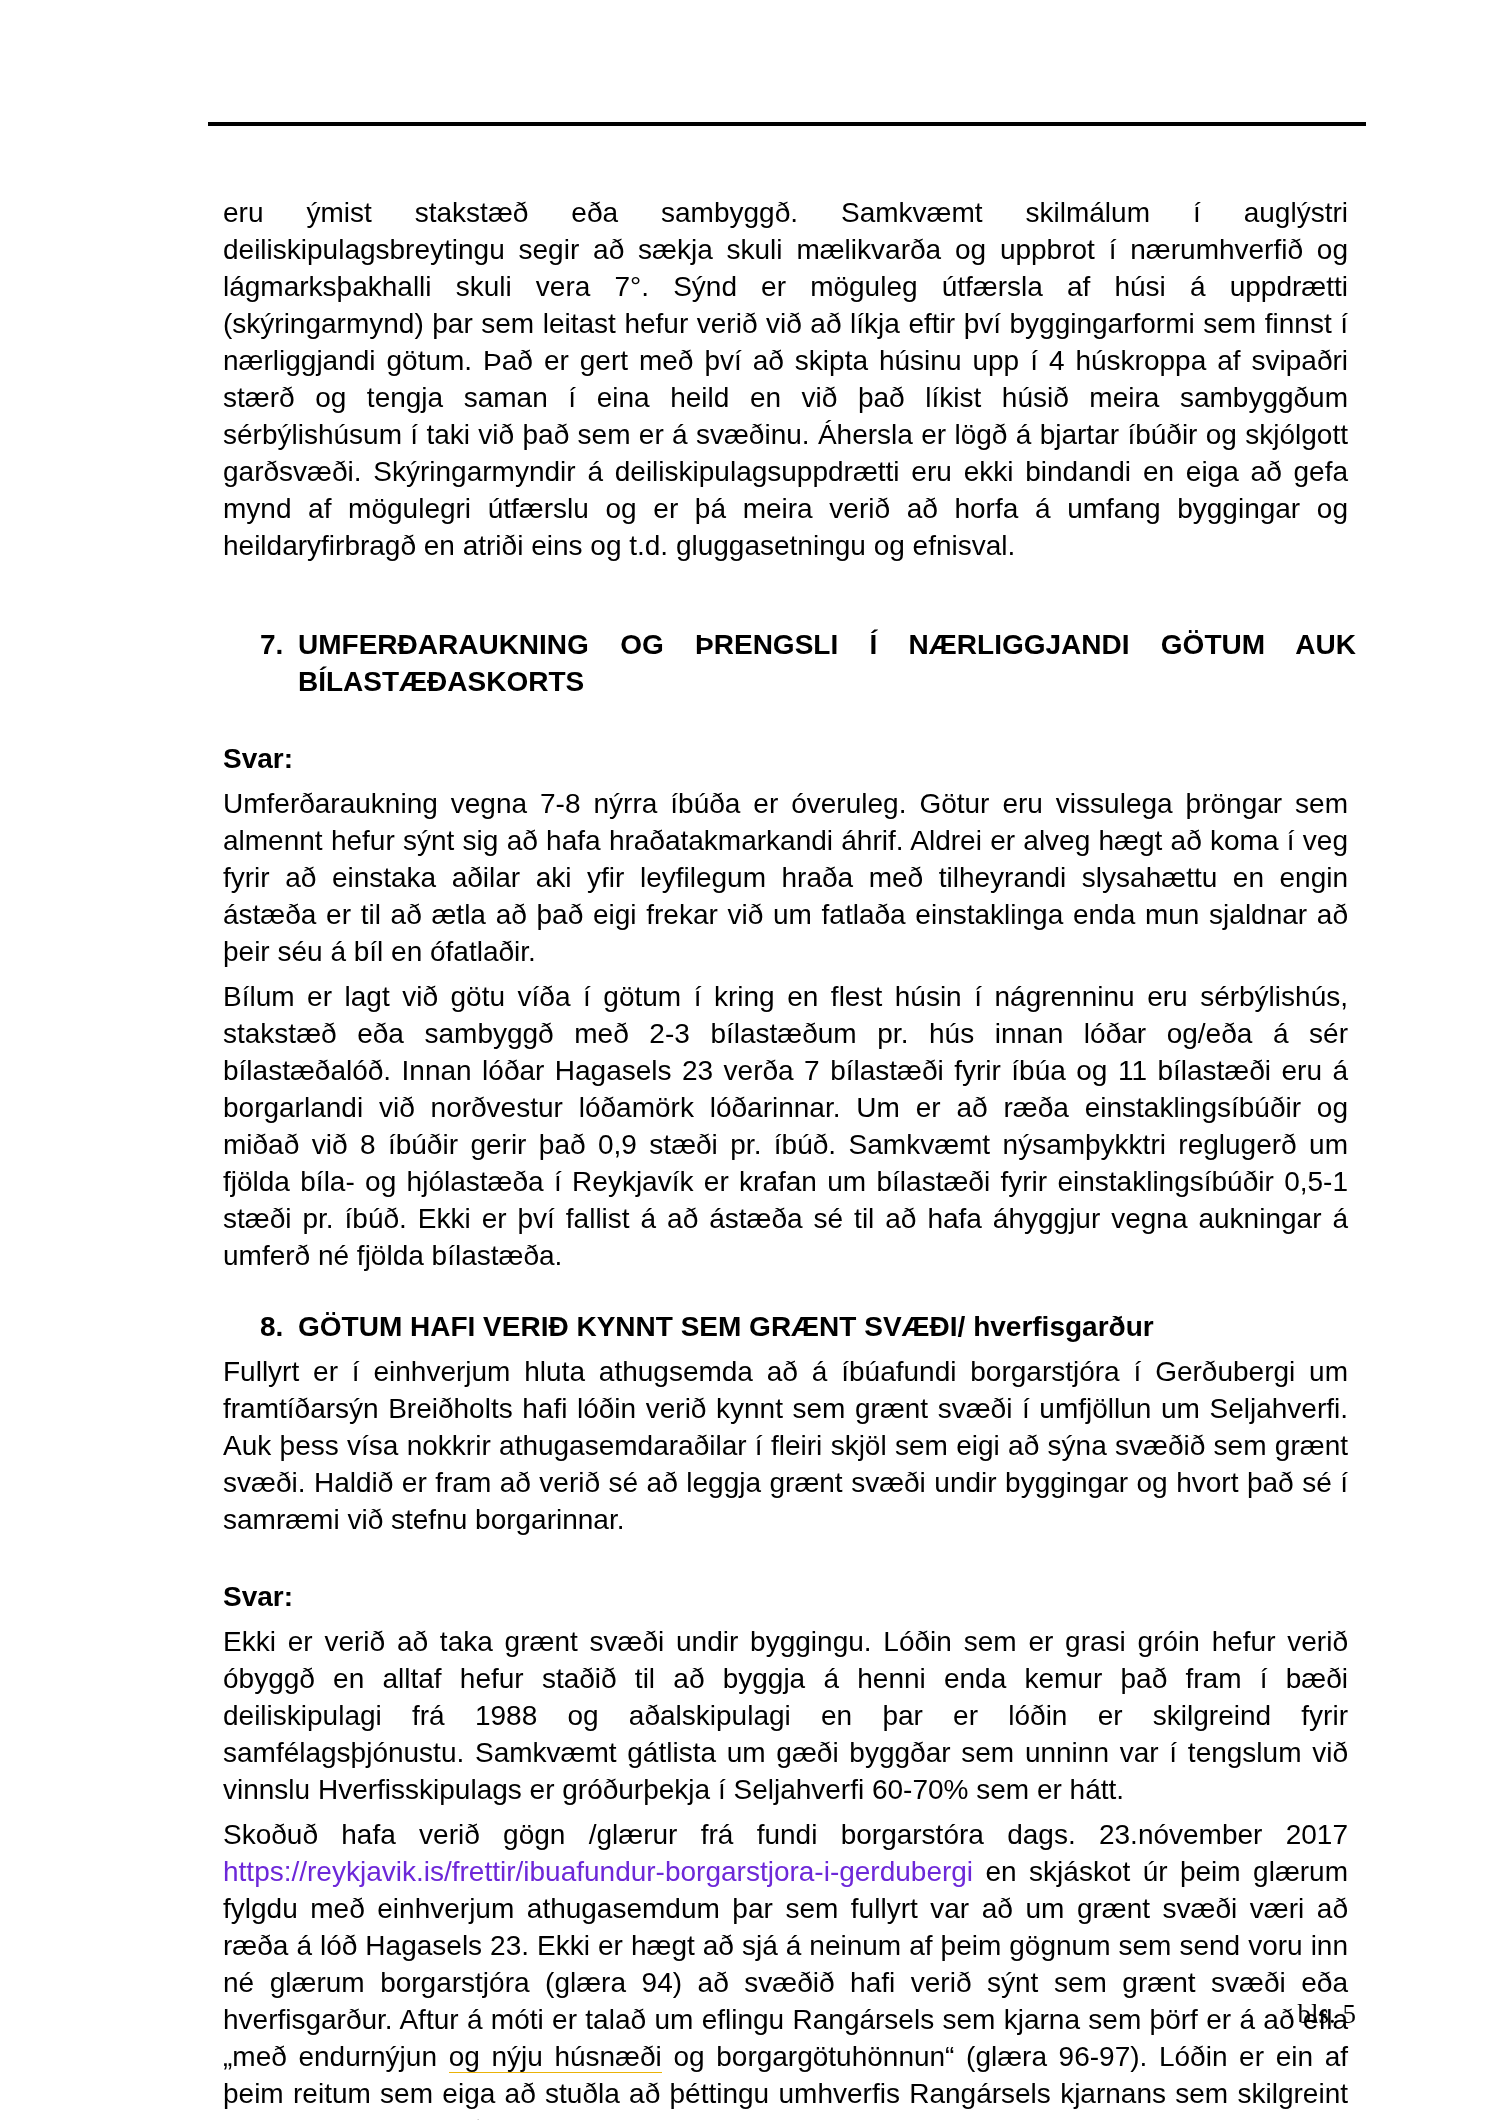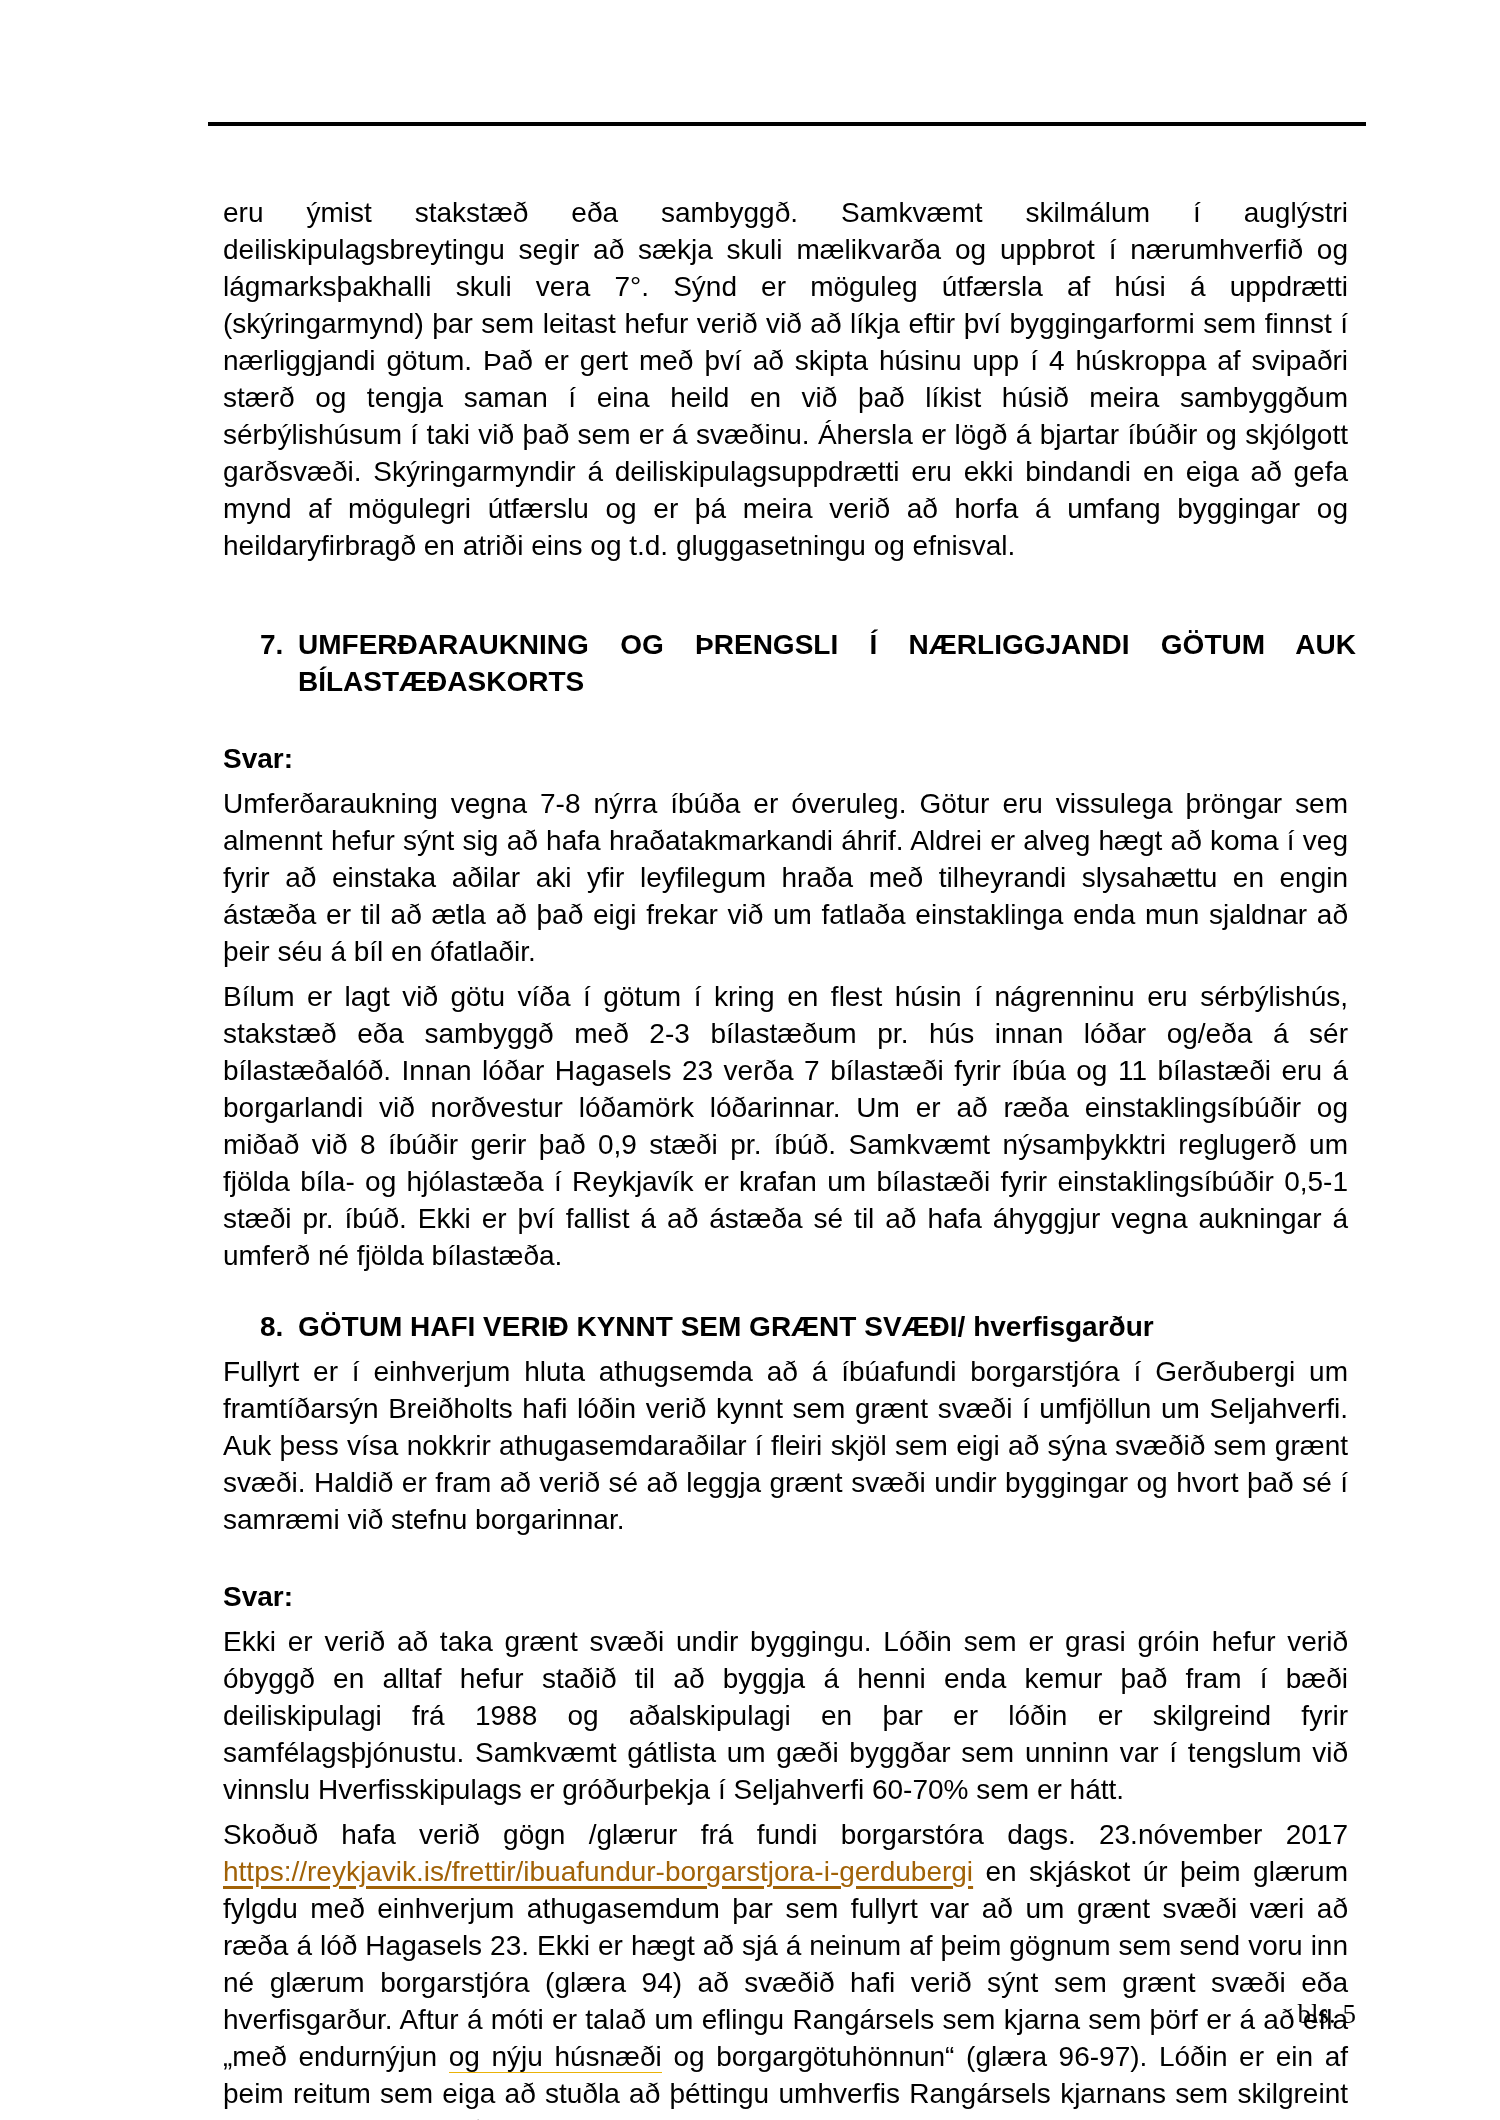--- a/index.html
+++ b/index.html
@@ -52,22 +52,21 @@
     flex: 1 1 auto;
     text-align: justify;
   }
   .heading-7 { margin-top: 62px; }
   .heading-8 { margin-top: 34px; }
   .svar-label {
     margin-top: 40px !important;
     font-weight: bold;
   }
   a.link {
-    color: #a16207;
-    text-decoration: underline;
+    color: #6d28d9;
     text-decoration-thickness: 2.5px;
     text-underline-offset: 5px;
     white-space: nowrap;
     cursor: pointer;
   }
   .uline {
     border-bottom: 1px solid #eab308;
   }
   .footer {
     position: absolute;

